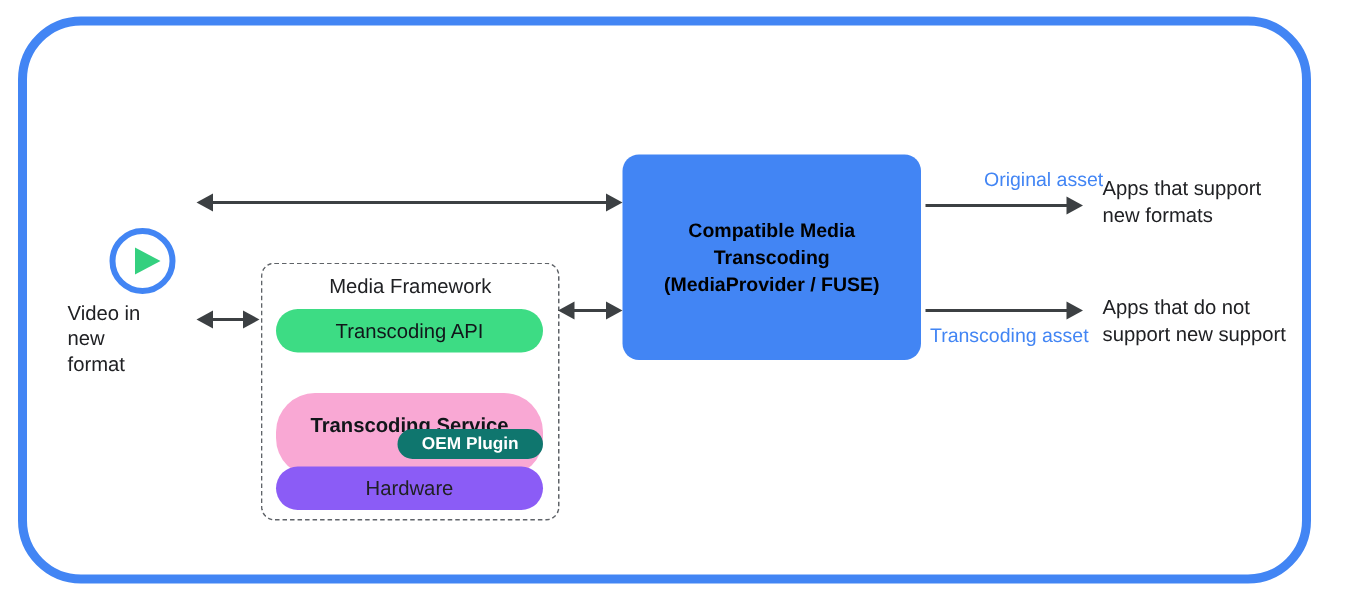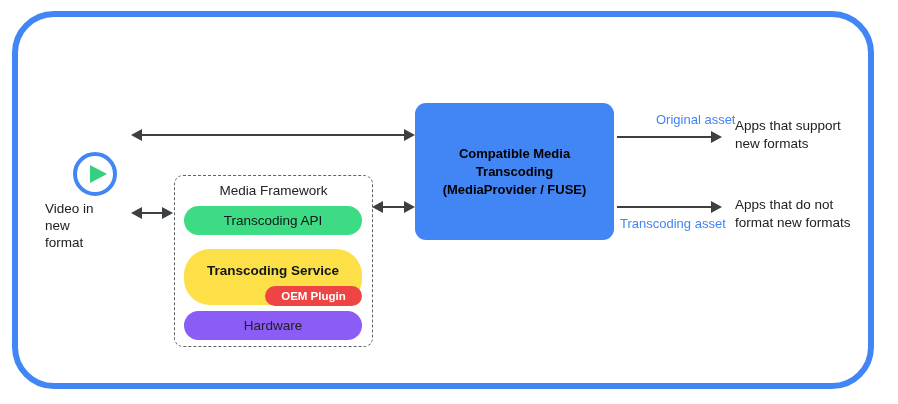--- a/index.html
+++ b/index.html
@@ -102,42 +102,42 @@
     top: 206px;
     width: 178px;
     height: 29px;
     background: #3DDC84;
     font-size: 13.5px;
     font-weight: normal;
     color: #11161a;
   }
   .pill-service {
     left: 184px;
-    top: 249px;
+    top: 262px;
     width: 178px;
     height: 56px;
-    background: #fde047;
+    background: #f9a8d4;
     border-radius: 26px;
     font-size: 13.5px;
     font-weight: bold;
     color: #11161a;
   }
   .pill-service .svc-label {
     position: absolute;
     left: 0;
     top: 14px;
     width: 100%;
     text-align: center;
   }
   .pill-oem {
     left: 265px;
     top: 286px;
     width: 97px;
     height: 20px;
-    background: #ef4444;
+    background: #0f766e;
     border-radius: 12px;
     font-size: 11.5px;
     font-weight: bold;
     color: #ffffff;
   }
   .pill-hw {
     left: 184px;
     top: 311px;
     width: 178px;
     height: 29px;
@@ -284,16 +284,16 @@
   <div class="asset-label lbl-orig">Original asset</div>
   <div class="asset-label lbl-trans">Transcoding asset</div>
 
   <div class="apps-text apps-top">
     <span>Apps that support</span>
     <span>new formats</span>
   </div>
 
   <div class="apps-text apps-bot">
     <span>Apps that do not</span>
-    <span>format new formats</span>
+    <span>support new support</span>
   </div>
 
 </div>
 
 </body></html>

